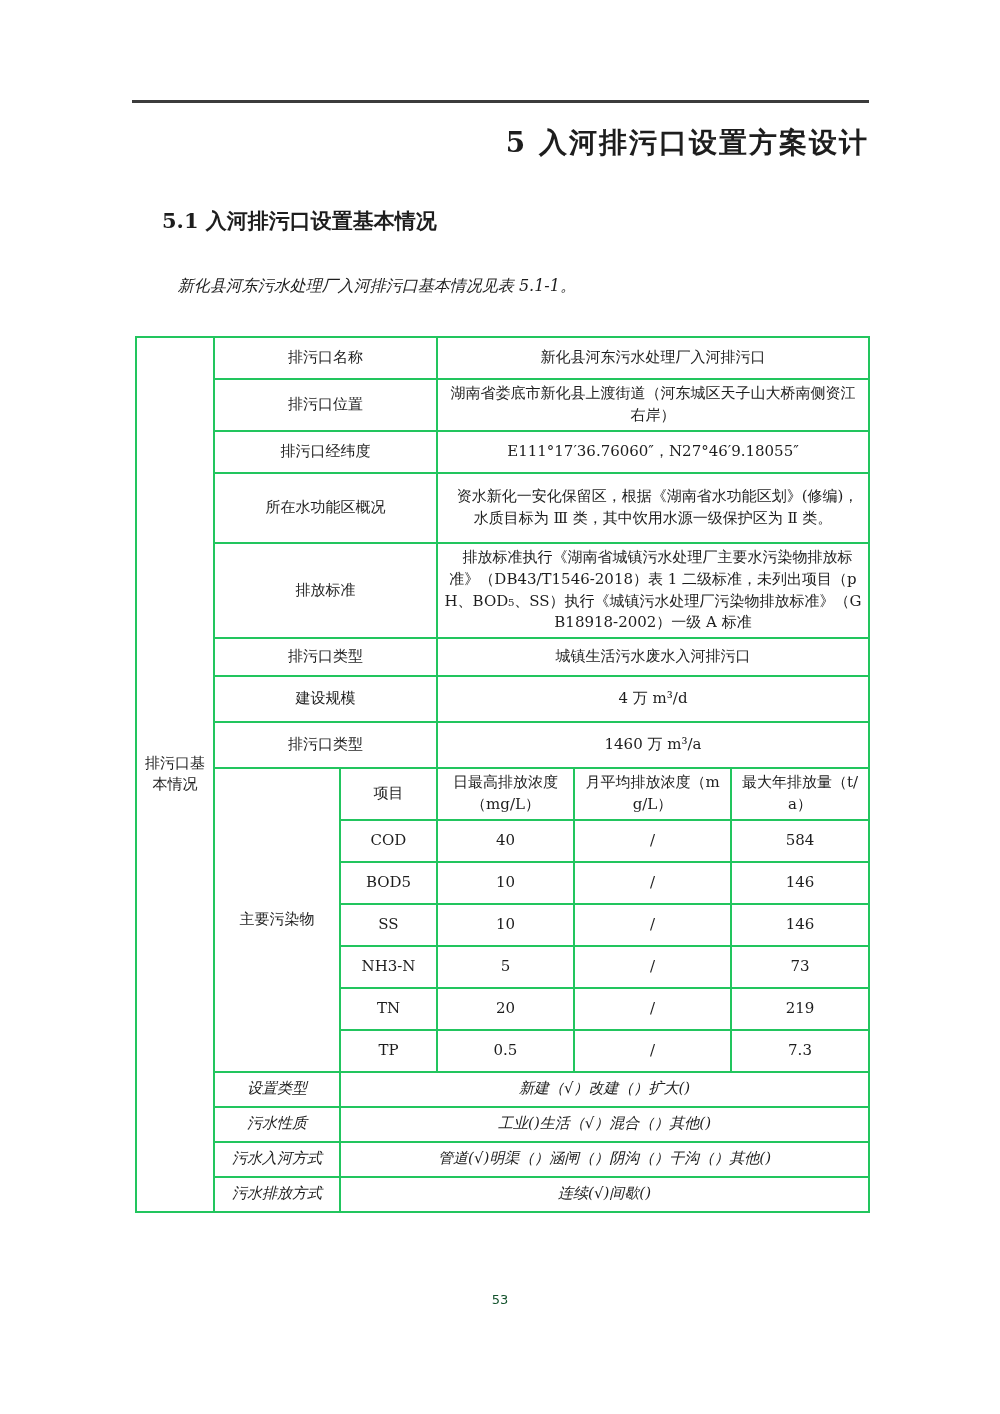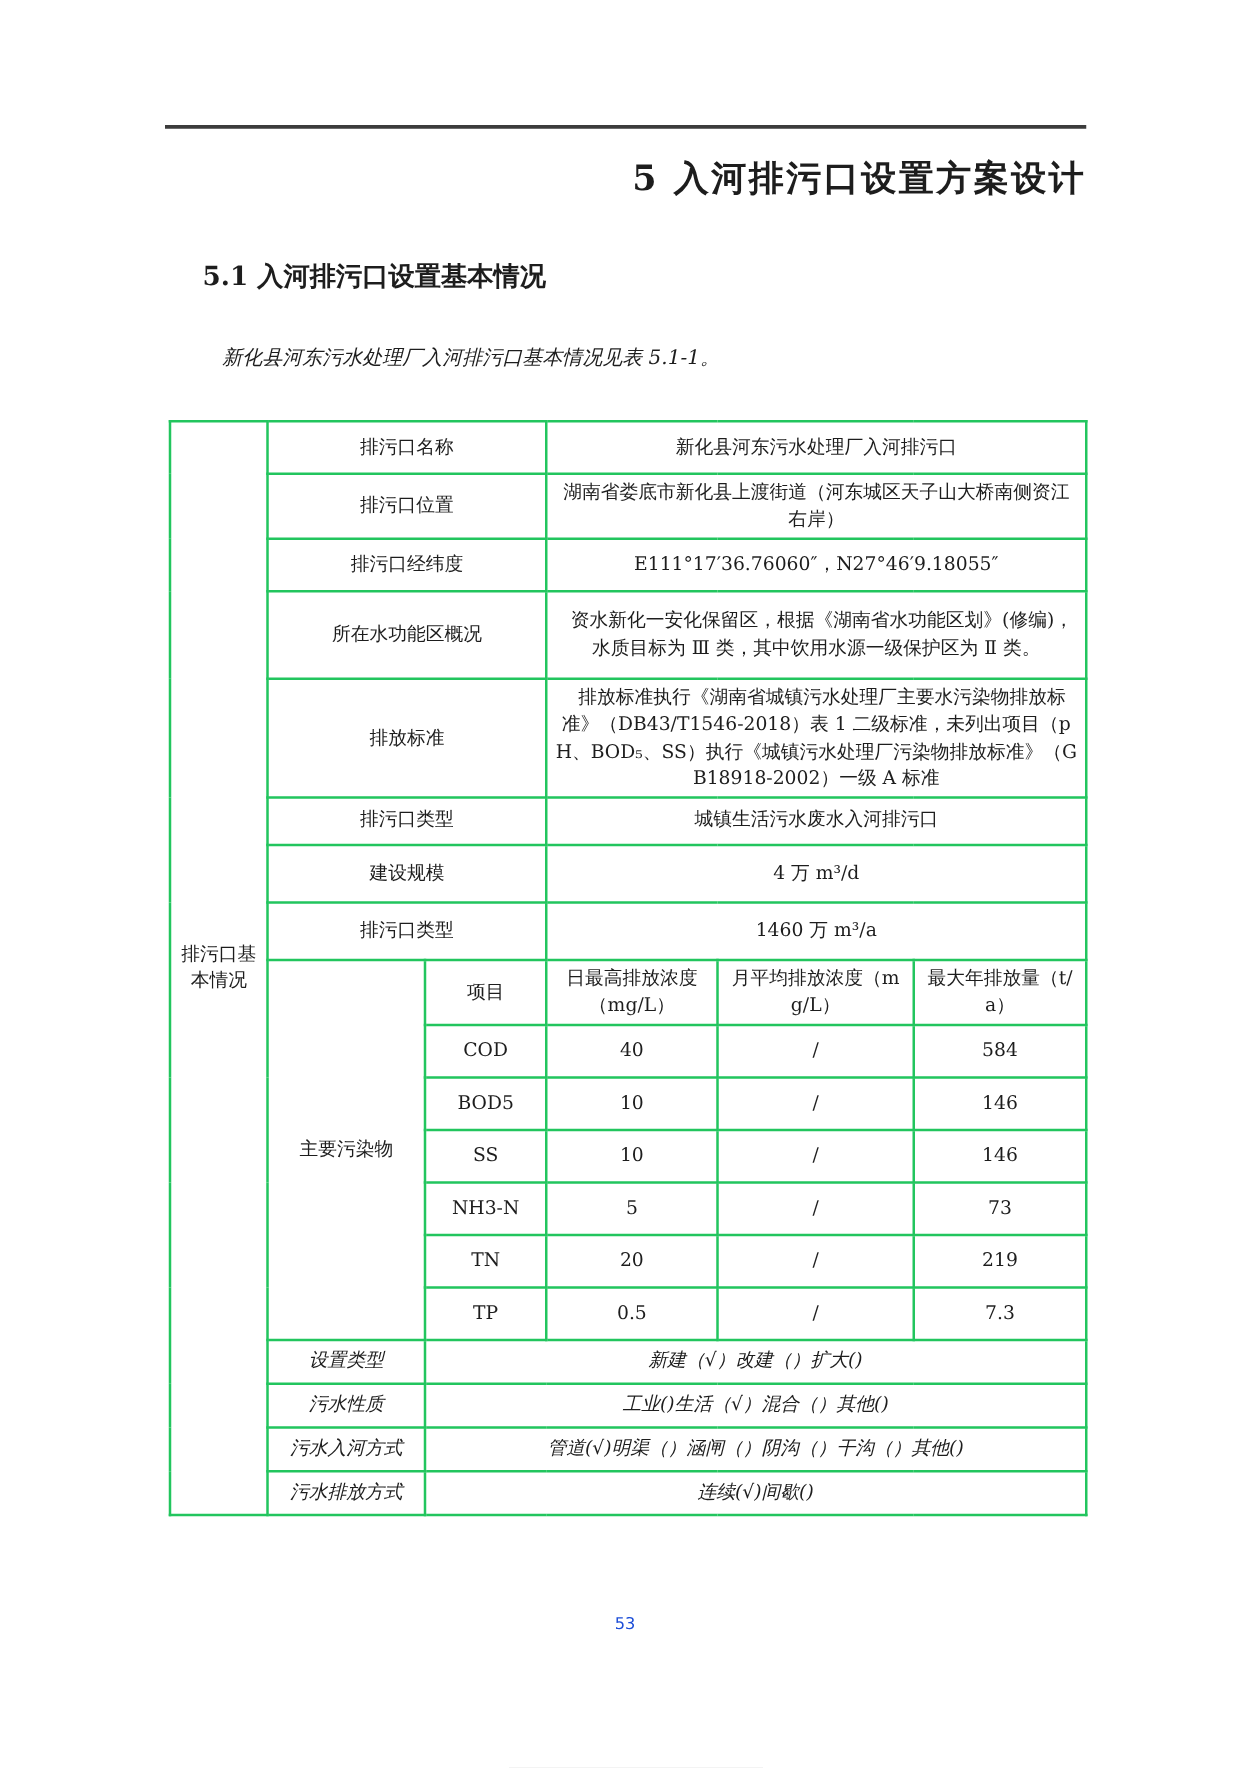--- a/index.html
+++ b/index.html
@@ -91,21 +91,21 @@
   .r50 { height: 50px; }
   .r35 { height: 35px; font-style: italic; }
   .page-number {
     position: absolute;
     left: 0;
     top: 1292px;
     width: 100%;
     text-align: center;
     font-size: 13px;
     font-family: "DejaVu Sans", "Liberation Sans", sans-serif;
-    color: #1d4ed8;
+    color: #14532d;
   }
 </style>
 </head>
 <body>
 
 <div class="page">
 
   <div class="top-rule"></div>
 
   <div class="doc-title">5 入河排污口设置方案设计</div>

